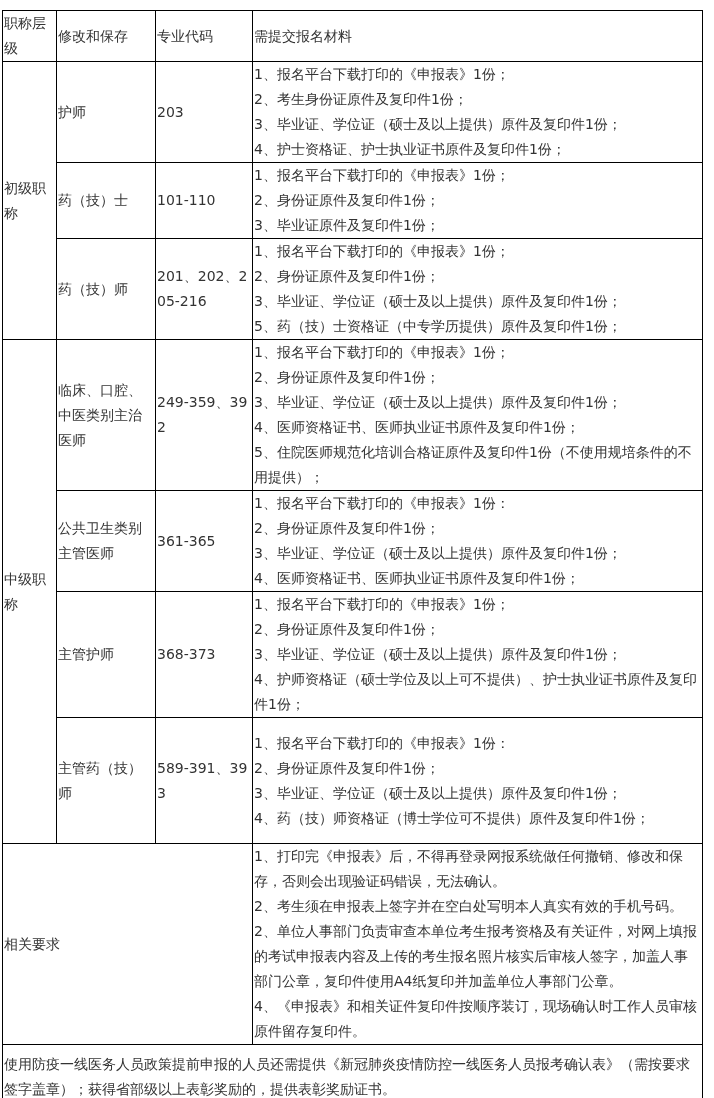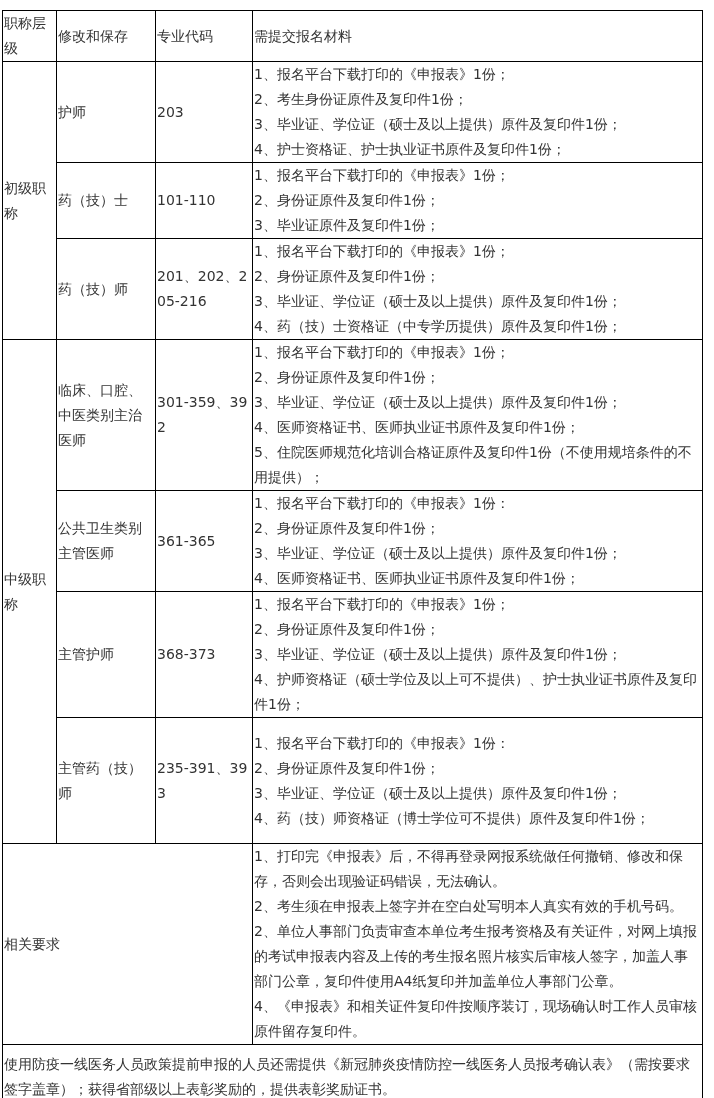--- a/index.html
+++ b/index.html
@@ -60,28 +60,28 @@
       <span class="line">3、毕业证原件及复印件1份；</span>
     </td>
   </tr>
   <tr style="height:101px">
     <td>药（技）师</td>
     <td>201、202、205-216</td>
     <td>
       <span class="line">1、报名平台下载打印的《申报表》1份；</span>
       <span class="line">2、身份证原件及复印件1份；</span>
       <span class="line">3、毕业证、学位证（硕士及以上提供）原件及复印件1份；</span>
-      <span class="line">4、药（技）士资格证（中专学历提供）原件及复印件1份；</span>
+      <span class="line">5、药（技）士资格证（中专学历提供）原件及复印件1份；</span>
     </td>
   </tr>
 
   <tr style="height:151px">
     <td rowspan="4" class="level">中级职称</td>
     <td>临床、口腔、中医类别主治医师</td>
-    <td>301-359、392</td>
+    <td>249-359、392</td>
     <td>
       <span class="line">1、报名平台下载打印的《申报表》1份；</span>
       <span class="line">2、身份证原件及复印件1份；</span>
       <span class="line">3、毕业证、学位证（硕士及以上提供）原件及复印件1份；</span>
       <span class="line">4、医师资格证书、医师执业证书原件及复印件1份；</span>
       <span class="line">5、住院医师规范化培训合格证原件及复印件1份（不使用规培条件的不用提供）；</span>
     </td>
   </tr>
   <tr style="height:101px">
     <td>公共卫生类别主管医师</td>
@@ -98,21 +98,21 @@
     <td>368-373</td>
     <td>
       <span class="line">1、报名平台下载打印的《申报表》1份；</span>
       <span class="line">2、身份证原件及复印件1份；</span>
       <span class="line">3、毕业证、学位证（硕士及以上提供）原件及复印件1份；</span>
       <span class="line">4、护师资格证（硕士学位及以上可不提供）、护士执业证书原件及复印件1份；</span>
     </td>
   </tr>
   <tr style="height:126px">
     <td>主管药（技）师</td>
-    <td>235-391、393</td>
+    <td>589-391、393</td>
     <td>
       <span class="line">1、报名平台下载打印的《申报表》1份：</span>
       <span class="line">2、身份证原件及复印件1份；</span>
       <span class="line">3、毕业证、学位证（硕士及以上提供）原件及复印件1份；</span>
       <span class="line">4、药（技）师资格证（博士学位可不提供）原件及复印件1份；</span>
     </td>
   </tr>
 
   <tr style="height:201px">
     <td colspan="3">相关要求</td>

